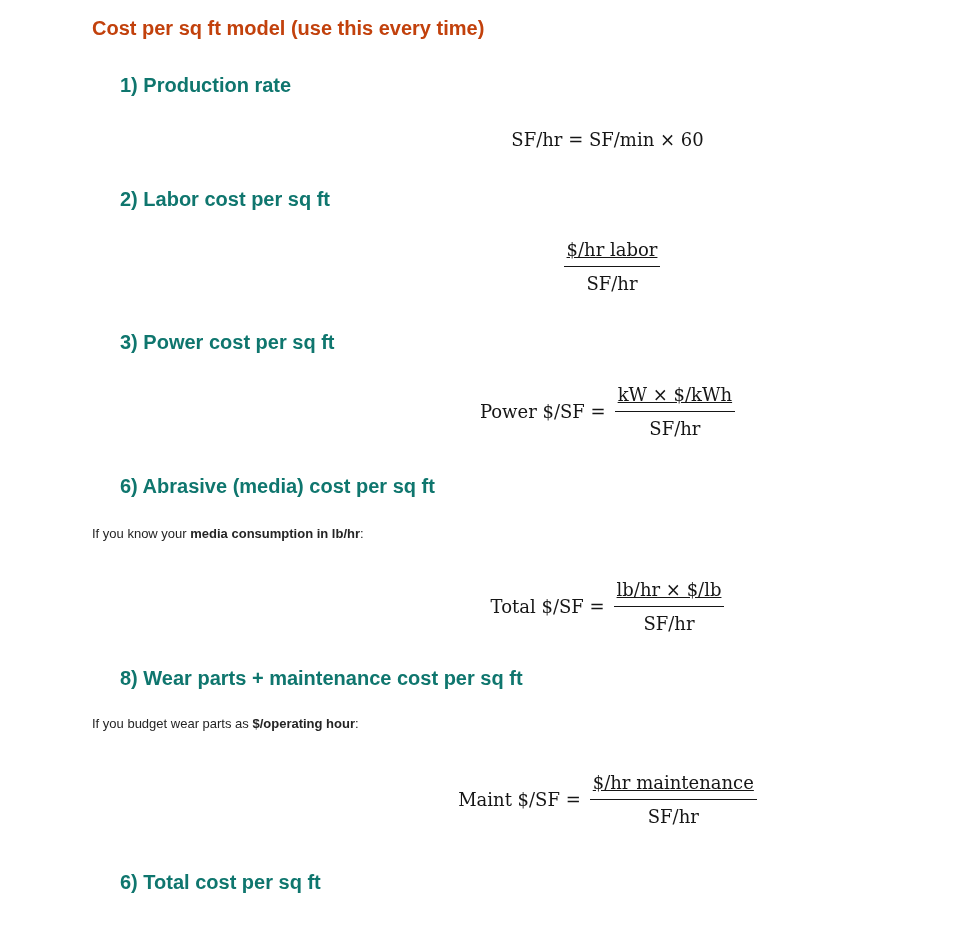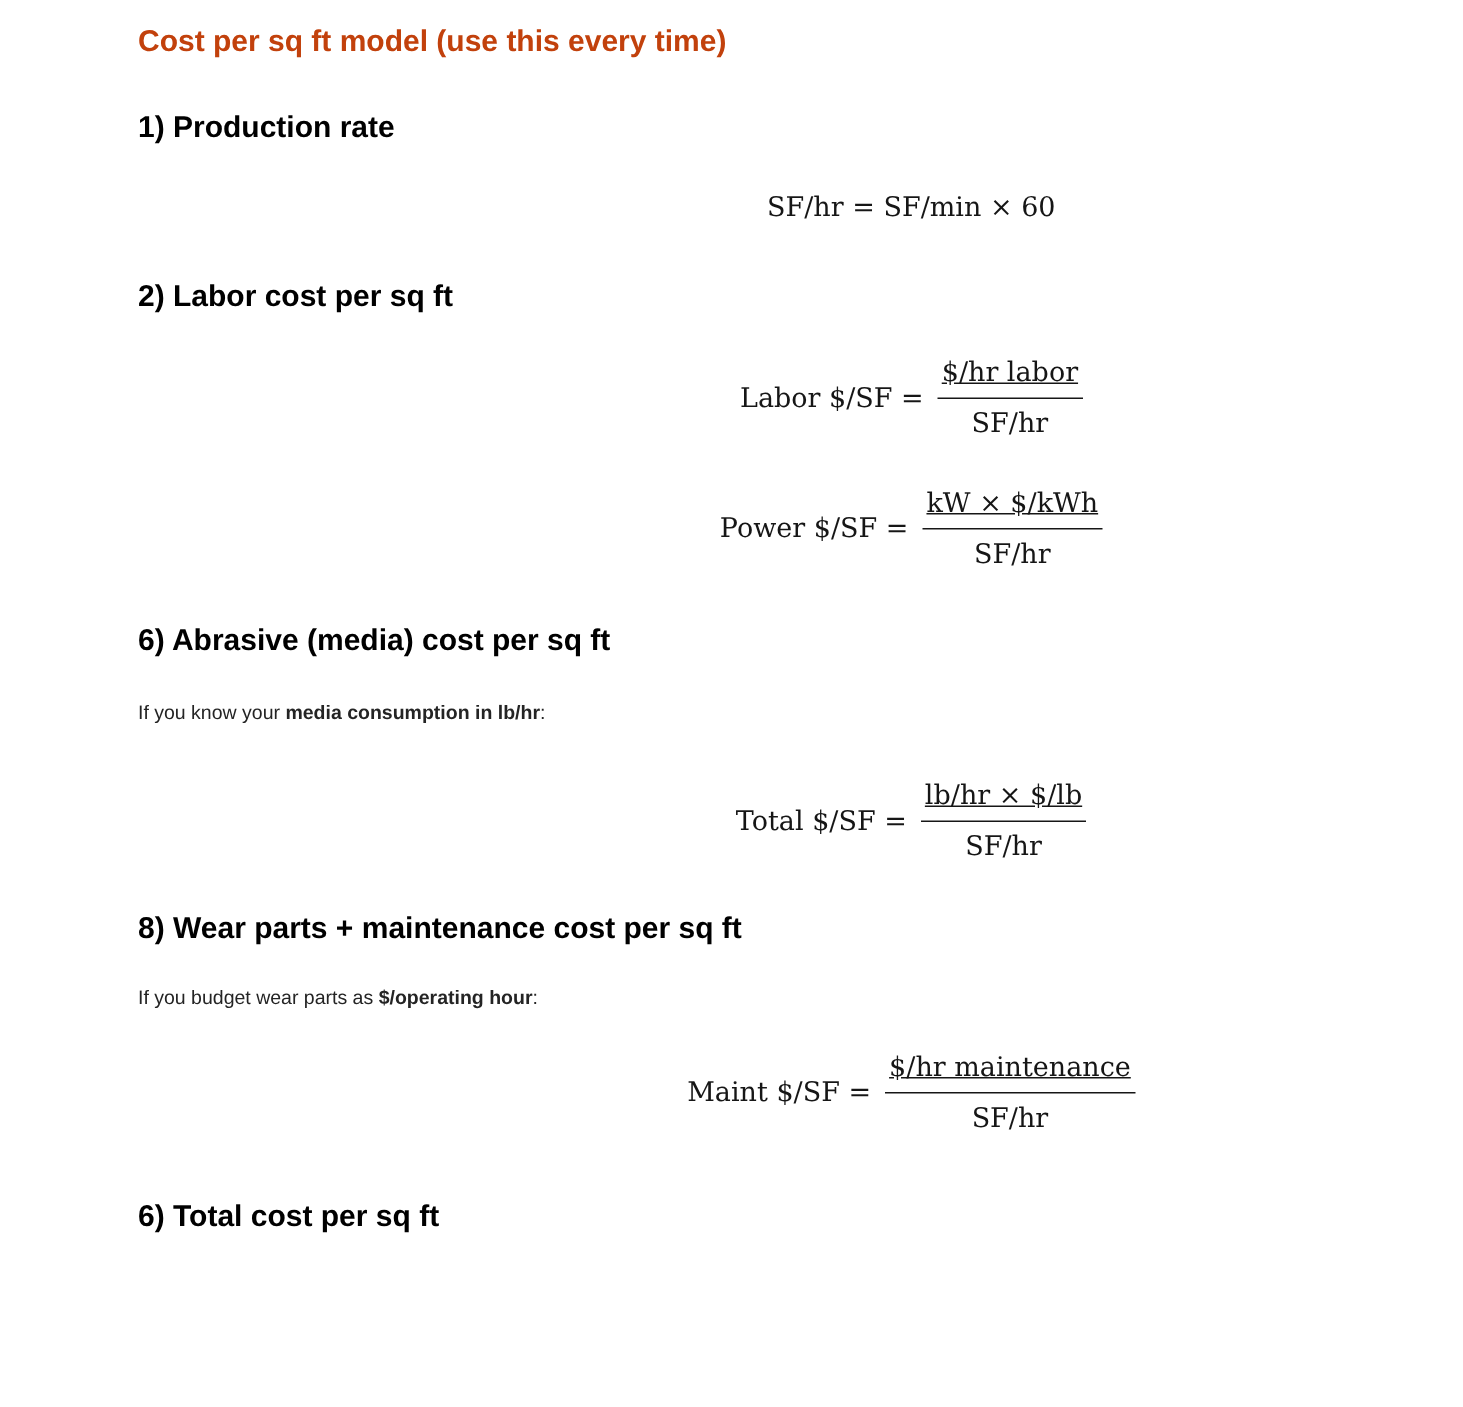--- a/index.html
+++ b/index.html
@@ -19,22 +19,22 @@
     font-size: 20px;
     font-weight: 700;
     line-height: 28px;
     margin: 14px 0 0 92px;
     color: #c2410c;
   }
   .section-heading {
     font-size: 20px;
     font-weight: 700;
     line-height: 26px;
-    margin: 0 0 0 92px;
-    color: #000000;
+    margin: 0 0 0 120px;
+    color: #0f766e;
   }
   .note {
     font-size: 13px;
     font-weight: 400;
     line-height: 26px;
     margin: 0 0 0 92px;
     color: #242424;
   }
   .note strong { font-weight: 700; }
   .formula {
@@ -73,27 +73,28 @@
 <body>
 
 <main>
 
   <h1 class="doc-title">Cost per sq ft model (use this every time)</h1>
 
   <h2 class="section-heading" style="margin-top:30px">1) Production rate</h2>
   <p class="formula" style="margin-top:26px"><span class="math-lead">SF/hr = SF/min × 60</span></p>
 
   <h2 class="section-heading" style="margin-top:31px">2) Labor cost per sq ft</h2>
-  <p class="formula" style="margin-top:24px"><span class="math-lead">Labor $/SF =</span><span class="frac"><span class="num">$/hr labor</span><span class="den">SF/hr</span></span></p>
+  <p class="formula" style="margin-top:24px"><span class="frac"><span class="num">$/hr labor</span><span class="den">SF/hr</span></span></p>
 
+  <h2 class="section-heading" style="margin-top:32px">3) Power cost per sq ft</h2>
   <p class="formula" style="margin-top:26px"><span class="math-lead">Power $/SF =</span><span class="frac"><span class="num">kW × $/kWh</span><span class="den">SF/hr</span></span></p>
 
   <h2 class="section-heading" style="margin-top:31px">6) Abrasive (media) cost per sq ft</h2>
   <p class="note" style="margin-top:22px"><span>If you know your </span><strong>media consumption in lb/hr</strong><span>:</span></p>
   <p class="formula" style="margin-top:29px"><span class="math-lead">Total $/SF =</span><span class="frac"><span class="num">lb/hr × $/lb</span><span class="den">SF/hr</span></span></p>
 
   <h2 class="section-heading" style="margin-top:28px">8) Wear parts + maintenance cost per sq ft</h2>
   <p class="note" style="margin-top:20px"><span>If you budget wear parts as </span><strong>$/operating hour</strong><span>:</span></p>
-  <p class="formula" style="margin-top:20px"><span class="math-lead">Maint $/SF =</span><span class="frac"><span class="num">$/hr maintenance</span><span class="den">SF/hr</span></span></p>
+  <p class="formula" style="margin-top:32px"><span class="math-lead">Maint $/SF =</span><span class="frac"><span class="num">$/hr maintenance</span><span class="den">SF/hr</span></span></p>
 
   <h2 class="section-heading" style="margin-top:39px">6) Total cost per sq ft</h2>
 
 </main>
 
 </body></html>

